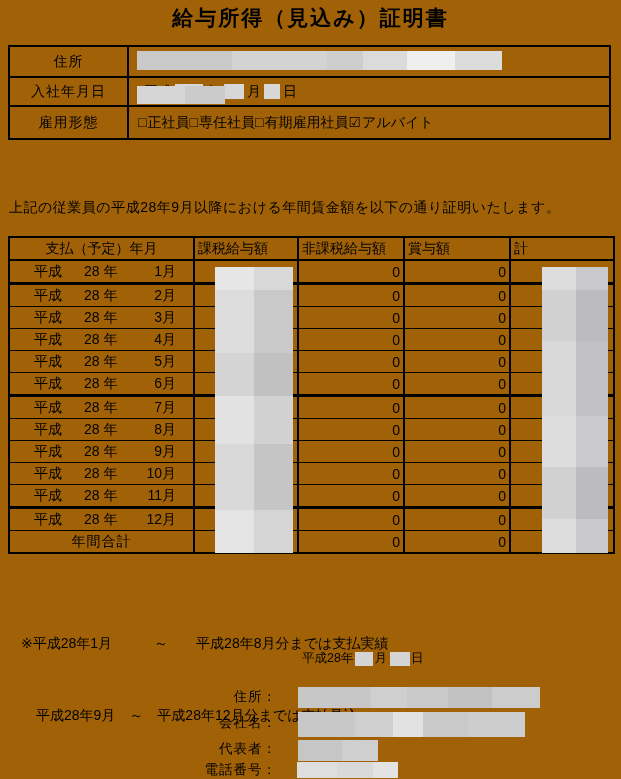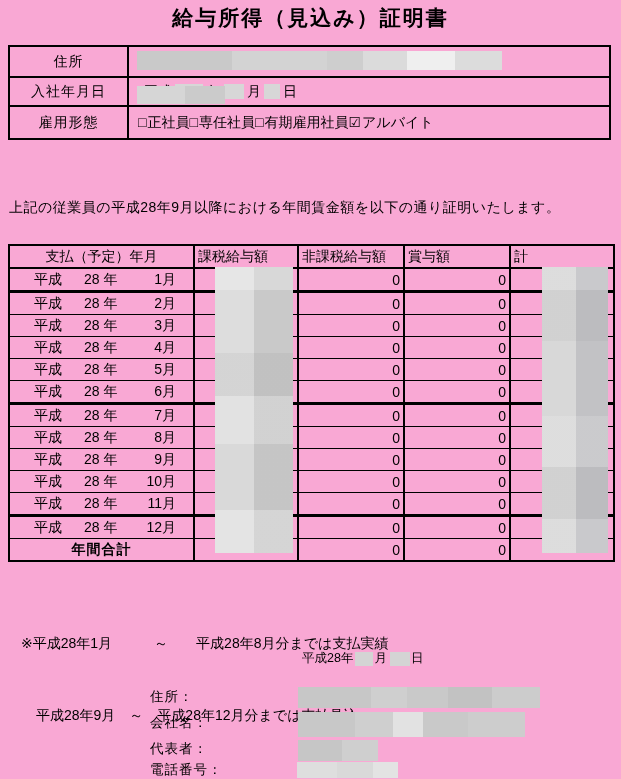--- a/index.html
+++ b/index.html
@@ -1,17 +1,17 @@
 <!DOCTYPE html>
 <html><head>
 <meta charset="utf-8">
 <style>
   html,body{margin:0;padding:0;background:#ffffff;}
   #page{
-    position:relative; width:621px; height:779px; background:#f9a8d4;
+    position:relative; width:621px; height:779px; background:#a16207;
     color:#000; font-family:"Liberation Sans","DejaVu Sans",sans-serif;
     overflow:hidden;
   }
   
   .doc-title{
     position:absolute; top:4px; left:0; width:621px; text-align:center;
     font-size:21px; font-weight:bold; letter-spacing:2px;
   }
   
   table{border-collapse:collapse; table-layout:fixed;}
@@ -45,43 +45,43 @@
     background:linear-gradient(to right,#c7c7c7 0 30%,#cfcfcf 30% 45%,#c9c9c9 45% 62%,#c2c2c2 62% 80%,#cccccc 80%);}
   .sig-strip-company{left:298px; top:712px; width:227px; height:25px;
     background:linear-gradient(to right,#c8c8c8 0 25%,#cfcfcf 25% 42%,#e2e2e2 42% 55%,#c9c9c9 55% 75%,#cdcdcd 75%);}
   .sig-strip-representative{left:298px; top:740px; width:80px; height:21px;
     background:linear-gradient(to right,#c6c6c6 0 55%,#cfcfcf 55%);}
   .sig-strip-phone{left:297px; top:762px; width:101px; height:16px;
     background:linear-gradient(to right,#dedede 0 40%,#d9d9d9 40% 75%,#e3e3e3 75%);}
   
   .statement{position:absolute; left:9px; top:199px; font-size:14px; letter-spacing:.5px; white-space:nowrap;}
   
-  .salary-table{position:absolute; left:8px; top:244px; width:603px; border:2px solid #000; font-size:14px;}
+  .salary-table{position:absolute; left:8px; top:236px; width:603px; border:2px solid #000; font-size:14px;}
   .salary-table th,.salary-table td{border-left:2px solid #000; border-right:2px solid #000;
     border-top:1px solid #000; border-bottom:1px solid #000; font-weight:normal; padding:0; height:21px; vertical-align:middle;}
   .salary-table th{text-align:left; padding-left:3px; border-bottom:2px solid #000;}
   .salary-table th.c-month{text-align:center; padding-left:0;}
   .c-month{width:183px}.c-taxable{width:99px}.c-nontax{width:101px}.c-bonus{width:101px}.c-total{width:99px}
   .salary-table tr.thick td{border-bottom:3px solid #000;}
   .mc{display:flex; padding-left:24px;}
   .mc .e{width:50px;}
   .mc .y{width:46px;}
   .mc .m{width:36px; text-align:right;margin-left:10px;}
   td.num{text-align:right; padding-right:3px;}
-  td.totlbl{text-align:center; letter-spacing:1px;font-weight:bold;}
+  td.totlbl{text-align:center; letter-spacing:1px;}
   
   .notes{position:absolute; left:21px; top:583px; font-size:14px; line-height:24px; white-space:pre;}
   .notes .n2{padding-left:15px;}
   
   .issue-date{position:absolute; left:302px; top:650px; font-size:12.5px; display:flex; align-items:center; white-space:nowrap;}
   .issue-date .rbx{display:inline-block; background:#d4d4d4; height:14px;}
   .issue-date .m{width:18px; margin:0 1px 0 2px;}
   .issue-date .d{width:20px; margin:0 1px 0 3px;}
   
-  .sig-label{position:absolute; left:150px; width:127px; font-size:13.5px; letter-spacing:1px;}
+  .sig-label{position:absolute; left:150px; width:127px; text-align:right; font-size:13.5px; letter-spacing:1px;}
   .sl1{top:688px}.sl2{top:714px}.sl3{top:740px}.sl4{top:761px}
 </style>
 </head>
 <body>
 
 <div id="page">
 
   <div class="doc-title">給与所得（見込み）証明書</div>
 
   <table class="info-table">

